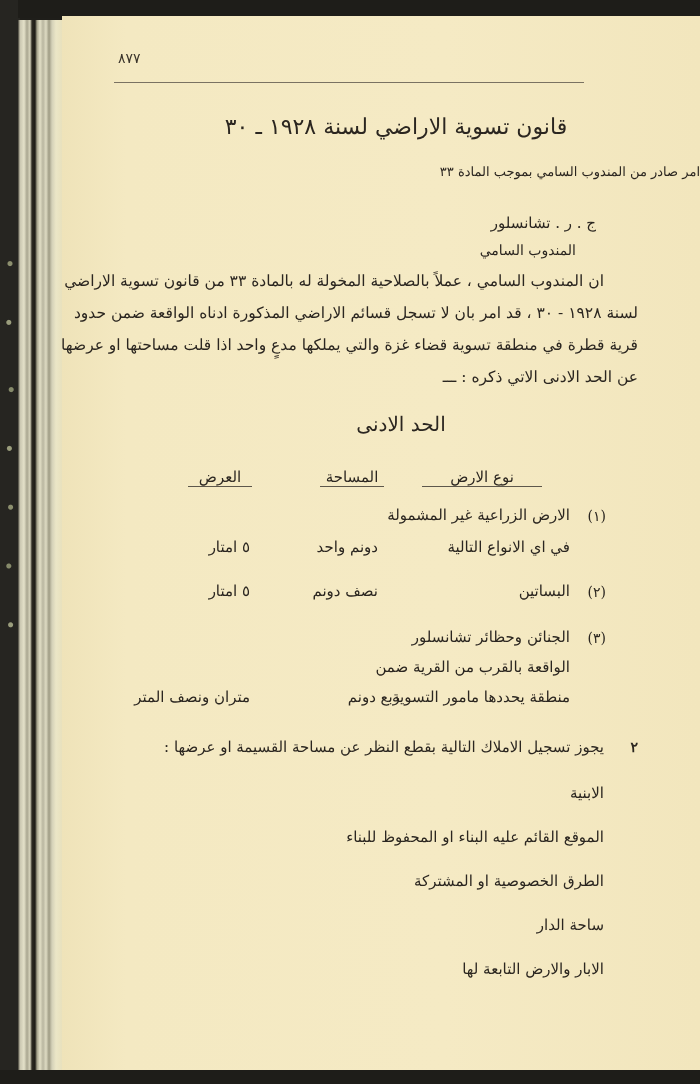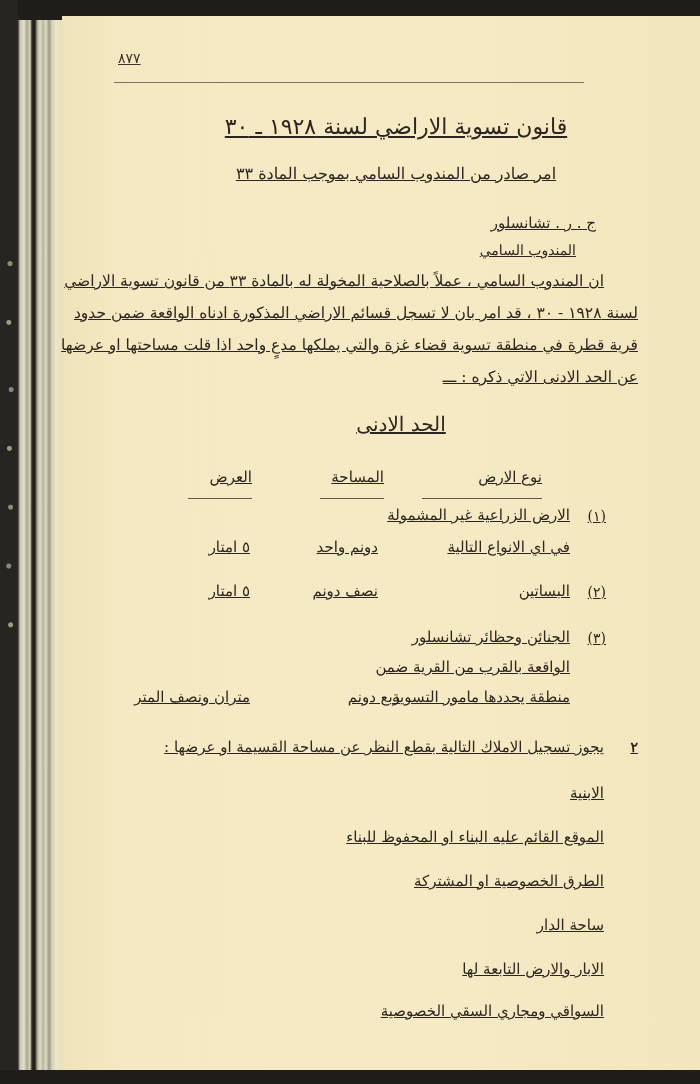--- a/index.html
+++ b/index.html
@@ -38,41 +38,41 @@
     }
     .page {
       position: absolute; left: 62px; top: 16px; width: 638px; height: 1054px;
       background: linear-gradient(90deg, #efe3b9 0%, #f4e9c2 10%, #f5eac4 60%, #f2e6bd 100%);
     }
     .bottom-cover {
       position: absolute; left: 0; top: 1070px; width: 700px; height: 14px;
       background: #1e1d19;
     }
     .content { position: absolute; inset: 0; direction: rtl; }
-    .abs { position: absolute; white-space: nowrap; text-decoration: underline; }
+    .abs { position: absolute; white-space: nowrap; }
 
     .running-head {
       left: 0; right: 0; top: 34px; text-align: center;
       font-size: 15px; color: #3a342b;
       padding-left: 60px;
     }
     .page-number { left: 56px; top: 34px; font-size: 14px; direction: rtl; color: #3a342b; }
     .head-rule { left: 52px; width: 470px; top: 66px; height: 1px; background: #7a7262; }
 
     .law-title { left: 0; right: 0; top: 98px; text-align: center; font-size: 22px; padding-left: 30px; }
-    .law-subtitle { left: 0; right: 0; top: 148px; text-align: center; font-size: 16px; padding-left: 30px; }
+    .law-subtitle { left: 0; right: 0; top: 148px; font-size: 13px; padding-left: 30px; }
 
     .signatory { right: 104px; top: 198px; font-size: 15px; }
     .signatory-title { right: 124px; top: 226px; font-size: 14px; }
 
     .para-line { right: 106px; font-size: 15.5px; letter-spacing: 0.1px; }
 
     .section-heading { left: 0; right: 0; top: 396px; text-align: center; font-size: 20px; padding-left: 40px; }
 
-    .col-head { top: 452px; font-size: 15px; text-align: right; padding-bottom: 12px; border-bottom: 1px solid #5d574b; }
+    .col-head { top: 452px; font-size: 15px; text-align: center; padding-bottom: 0; border-bottom: 1px solid #5d574b; }
     .col-type { right: 158px; width: 120px; }
     .col-area { right: 316px; width: 64px; }
     .col-width { right: 448px; width: 64px; }
 
     .row-text { font-size: 15px; }
     .item-num { font-size: 14px; }
 
     .art-num { right: 78px; top: 723px; font-size: 14px; font-weight: bold; }
     .art-text { right: 114px; top: 722px; font-size: 15px; }
     .list-item { right: 116px; font-size: 15px; }
@@ -128,18 +128,17 @@
     <div class="abs row-text" style="top:672px; right:450px;">متران ونصف المتر</div>
 
     <div class="abs art-num" style="right:62px; top:723px;">٢</div>
     <div class="abs art-text" style="right:96px;">يجوز تسجيل الاملاك التالية بقطع النظر عن مساحة القسيمة او عرضها :</div>
 
     <div class="abs list-item" style="top:768px; right:96px;">الابنية</div>
     <div class="abs list-item" style="top:856px; right:96px;">الطرق الخصوصية او المشتركة</div>
     <div class="abs list-item" style="top:812px; right:96px;">الموقع القائم عليه البناء او المحفوظ للبناء</div>
     <div class="abs list-item" style="top:900px; right:96px;">ساحة الدار</div>
     <div class="abs list-item" style="top:944px; right:96px;">الابار والارض التابعة لها</div>
-    <div class="abs list-item" style="top:986px; right:96px;">السواقي ومجاري السقي الخصوصية</div>
 
   </div>
 </div>
 
 <div class="bottom-cover"></div>
 
 </body></html>

